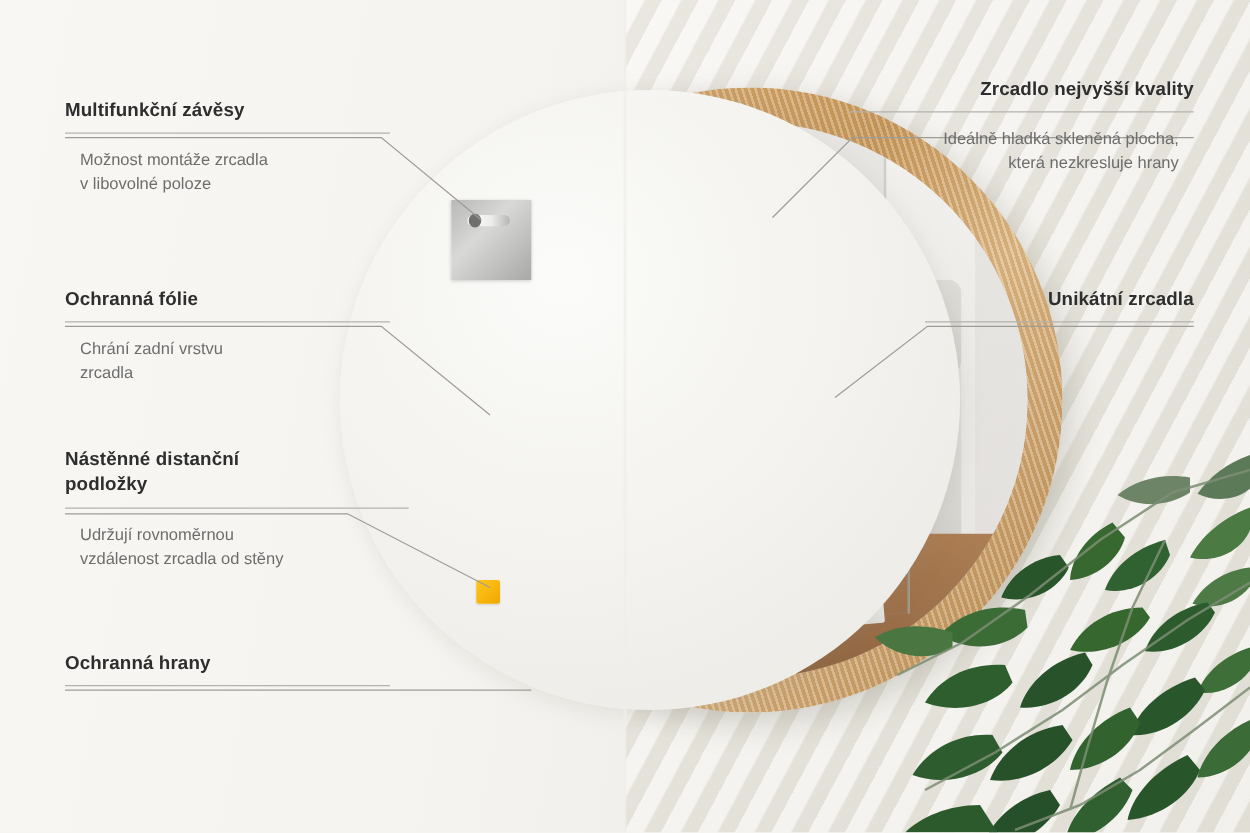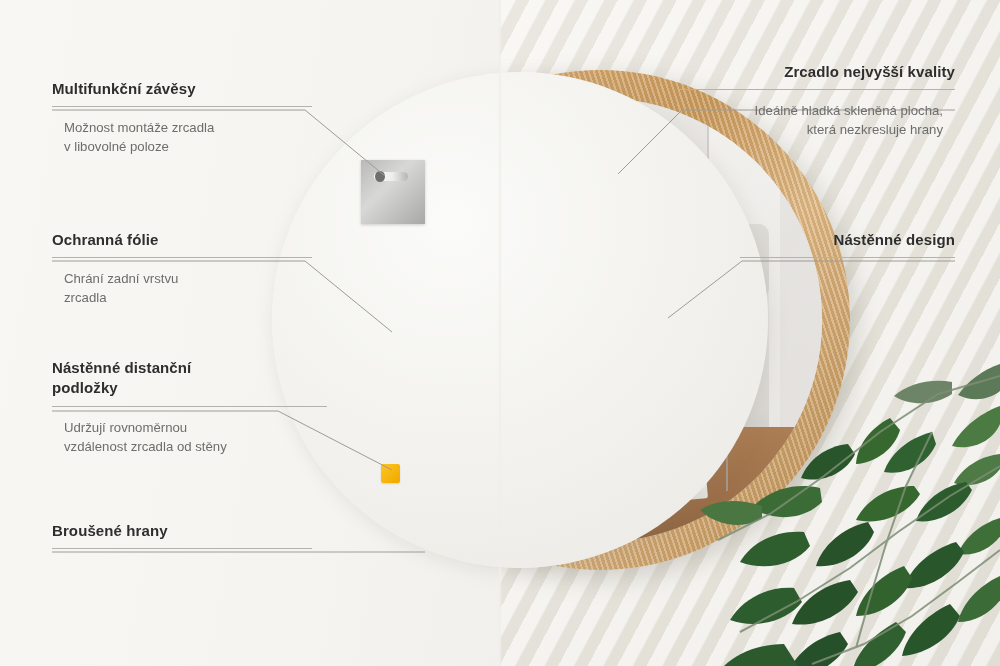--- a/index.html
+++ b/index.html
@@ -218,29 +218,29 @@
   </div>
 
   <div class="callout left-c" style="left:52px;top:231px;width:260px;">
     <h3>Ochranná fólie</h3>
     <div class="rule"></div>
     <p style="white-space:pre-line">Chrání zadní vrstvu
 zrcadla</p>
   </div>
 
   <div class="callout left-c" style="left:52px;top:522px;width:260px;">
-    <h3>Broušené hrany</h3>
+    <h3>Ochranná hrany</h3>
     <div class="rule"></div>
   </div>
 
   <div class="callout right-c" style="left:680px;top:63px;width:275px;">
     <h3>Zrcadlo nejvyšší kvality</h3>
     <div class="rule"></div>
     <p style="white-space:pre-line">Ideálně hladká skleněná plocha,
 která nezkresluje hrany</p>
   </div>
 
   <div class="callout right-c" style="left:740px;top:231px;width:215px;">
-    <h3>Nástěnné design</h3>
+    <h3>Unikátní zrcadla</h3>
     <div class="rule"></div>
   </div>
 
 </div>
 
 </body></html>

